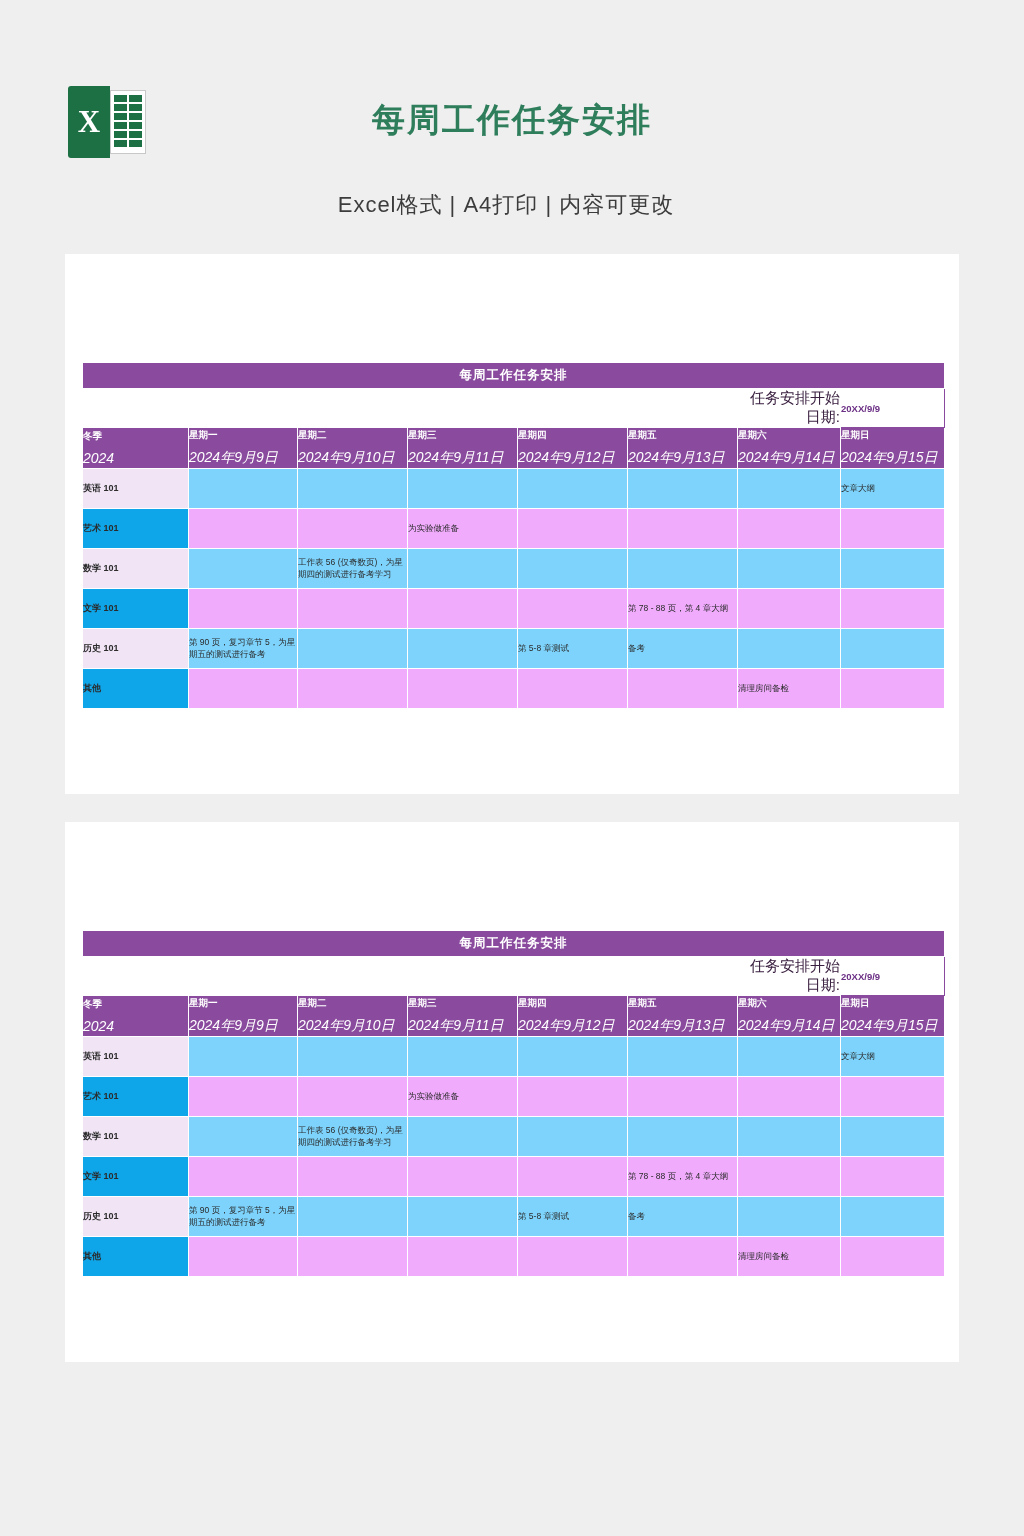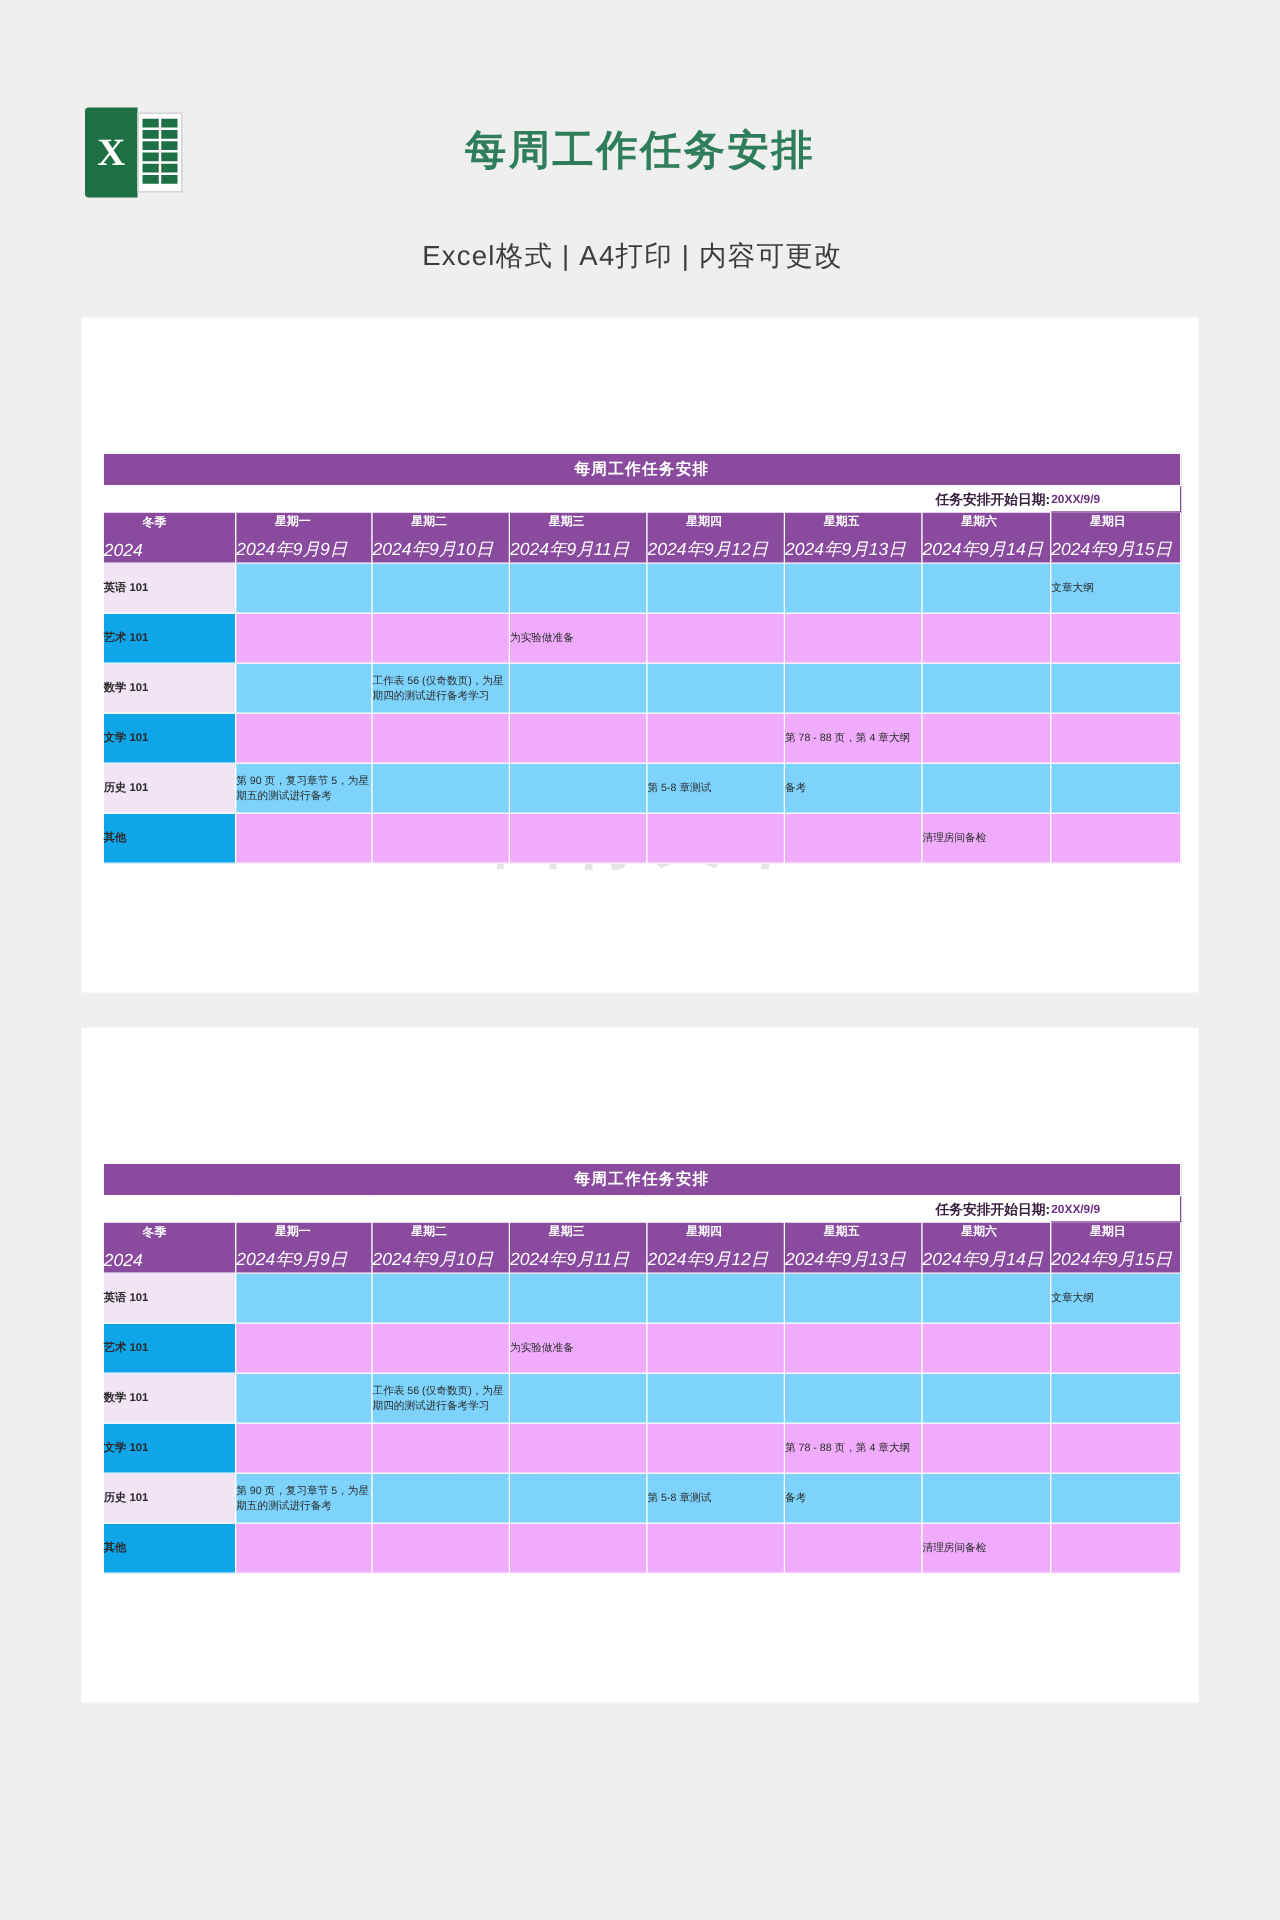--- a/index.html
+++ b/index.html
@@ -121,22 +121,22 @@
     height: 25px;
     letter-spacing: 1px;
   }
   .start-row td {
     height: 20px;
     background: #ffffff;
     border: none;
   }
   .start-label {
     text-align: right;
-    font-size: 11px;
-    font-weight: bold;
+    font-size: 15px;
+    font-weight: normal;
     color: #3a2040;
     padding-right: 8px;
   }
   .start-value {
     font-size: 9.5px;
     font-weight: bold;
     color: #6b2f84;
     border: 1px solid #8a4b9e !important;
     background: #ffffff;
   }
@@ -146,21 +146,20 @@
     height: 40px;
     font-size: 9px;
     padding: 3px 6px;
     vertical-align: top;
   }
   .head-row td .dow {
     display: block;
     font-weight: bold;
     font-size: 9.5px;
     margin-bottom: 7px;
-    padding-left: 31px;
   }
   .head-row td .date {
     display: block;
     font-size: 14px;
     font-style: italic;
   }
   .body-row td {
     height: 39px;
     font-size: 8.5px;
     color: #2b2b2b;

